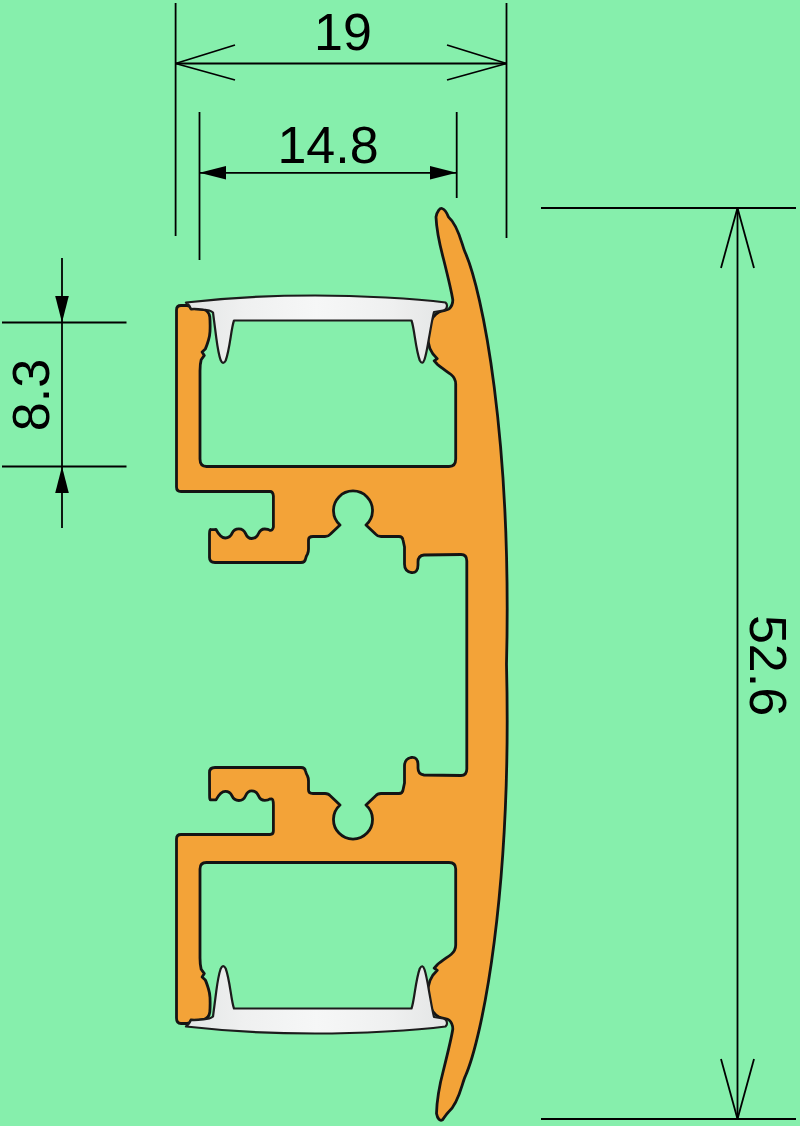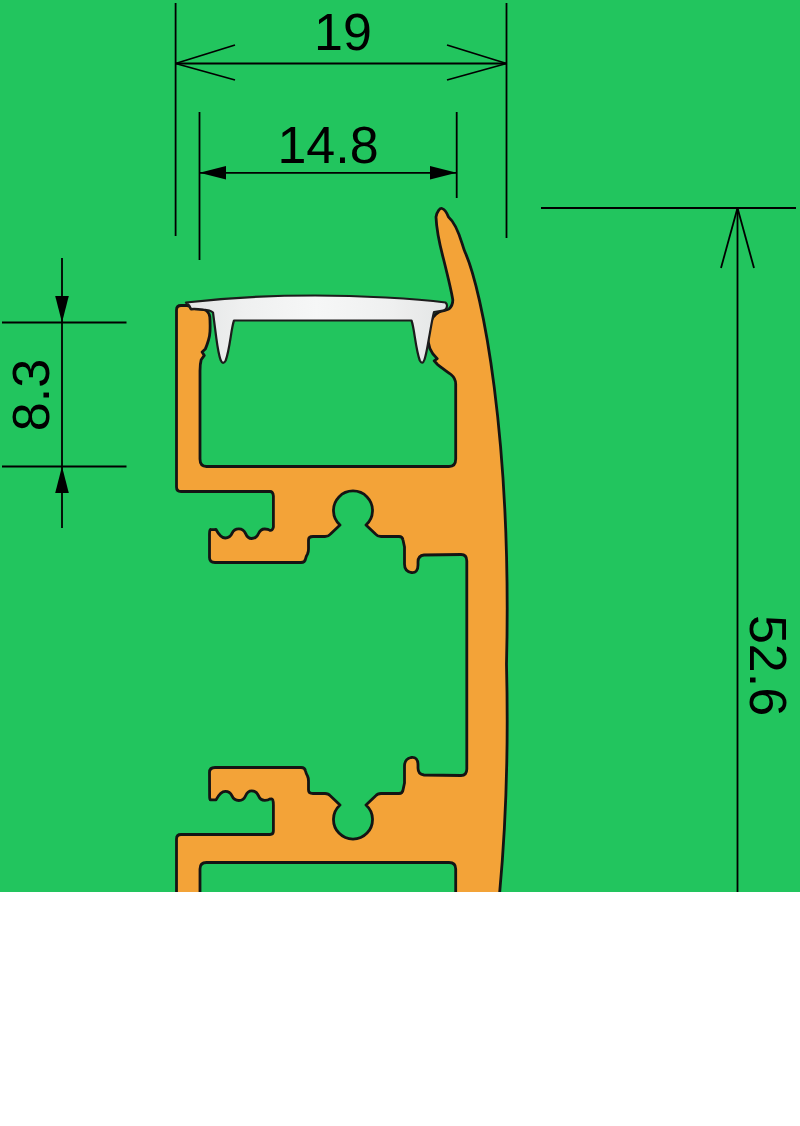--- a/index.html
+++ b/index.html
@@ -1,16 +1,16 @@
 <!DOCTYPE html>
 <html><head>
 <meta charset="utf-8">
 <style>
   html,body{margin:0;padding:0;background:#ffffff;}
-  .page{width:800px;height:892px;position:relative;overflow:hidden;background:#22c55e;}
+  .page{width:800px;height:1126px;position:relative;overflow:hidden;background:#86efac;}
   text{font-family:"Liberation Sans",sans-serif;fill:#000;}
 </style>
 </head>
 <body>
 
 <div class="page">
 <svg width="800" height="1126" viewBox="0 0 800 1126">
   <defs>
     <linearGradient id="diffgrad" x1="0" y1="0" x2="1" y2="0">
       <stop offset="0" stop-color="#E3E5E5"></stop>

